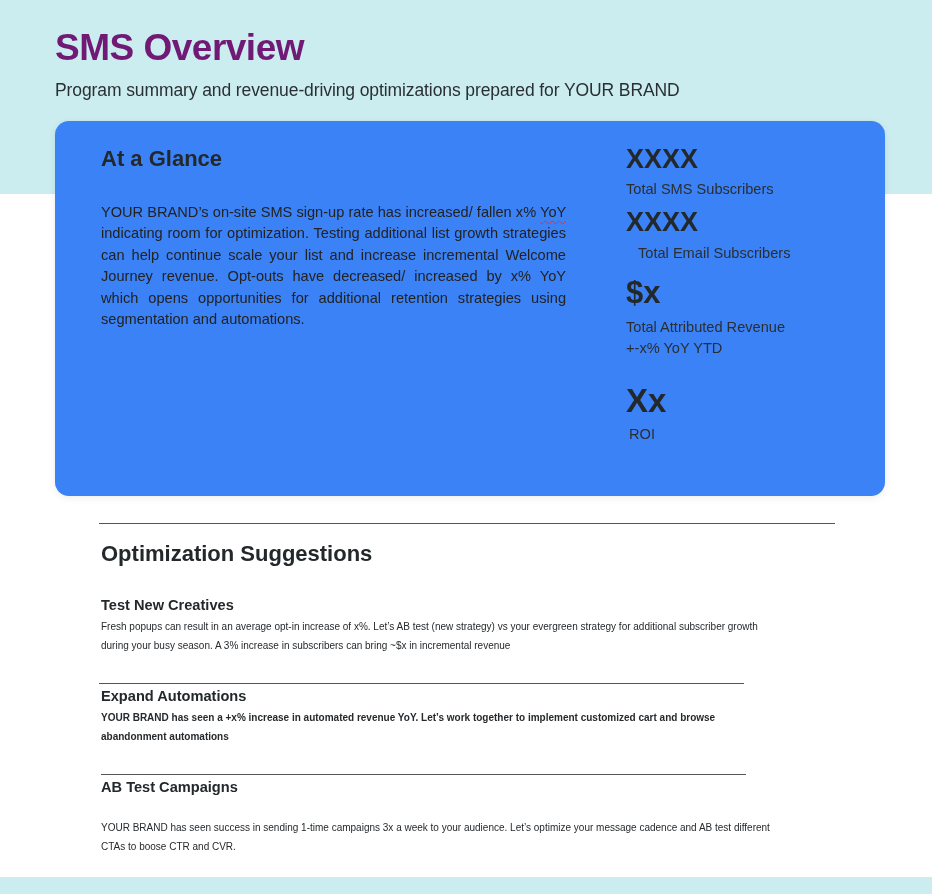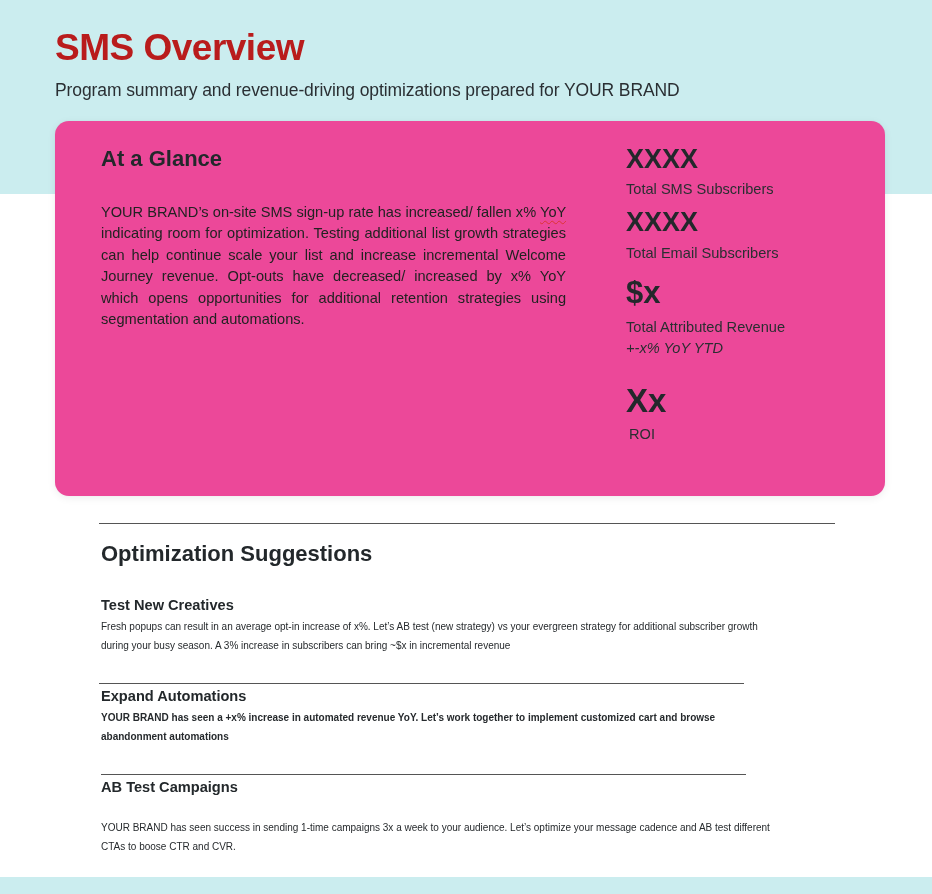--- a/index.html
+++ b/index.html
@@ -14,29 +14,29 @@
       position: absolute; left: 0; top: 0; width: 932px; height: 194px;
       background: #cbedef;
     }
     .band-bottom {
       position: absolute; left: 0; top: 877px; width: 932px; height: 17px;
       background: #cbedef;
     }
     .page-title {
       position: absolute; left: 55px; top: 26px;
       font-size: 37px; font-weight: 700; letter-spacing: -0.5px;
-      color: #b91c1c; line-height: 44px;
+      color: #701a75; line-height: 44px;
     }
     .page-subtitle {
       position: absolute; left: 55px; top: 79px;
       font-size: 17.5px; color: #2a2f33; line-height: 22px; letter-spacing: -0.1px;
     }
     .card {
       position: absolute; left: 55px; top: 121px; width: 830px; height: 375px;
-      background: #ec4899; border-radius: 14px;
+      background: #3b82f6; border-radius: 14px;
       box-shadow: 0 2px 8px rgba(0,0,0,0.07), 0 0 2px rgba(0,0,0,0.04);
     }
     .glance-title {
       position: absolute; left: 46px; top: 24px;
       font-size: 22px; font-weight: 700; color: #23282b; line-height: 28px;
     }
     .glance-body {
       position: absolute; left: 46px; top: 81px; width: 465px;
       font-size: 14.6px; line-height: 21.4px; color: #222;
       text-align: justify;
@@ -85,25 +85,25 @@
   <h2 class="glance-title">At a Glance</h2>
   <div class="glance-body">
     <p><span>YOUR BRAND’s on-site SMS sign-up rate has increased/ fallen x% </span><span class="squiggle">YoY</span><span> indicating room for optimization. Testing additional list growth strategies can help continue scale your list and increase incremental Welcome Journey revenue. Opt-outs have decreased/ increased by x% YoY which opens opportunities for additional retention strategies using segmentation and automations.</span></p>
   </div>
 
   <div class="stats">
     <div class="stat-value" style="top:22px;font-size:27px;line-height:32px;">XXXX</div>
     <div class="stat-label" style="top:58px;">Total SMS Subscribers</div>
 
     <div class="stat-value" style="top:85px;font-size:27px;line-height:32px;">XXXX</div>
-    <div class="stat-label" style="top:122px;">Total Email Subscribers</div>
+    <div class="stat-label" style="top:122px;margin-left:12px;">Total Email Subscribers</div>
 
     <div class="stat-value" style="top:154px;font-size:31px;line-height:36px;">$x</div>
     <div class="stat-label" style="top:196px;">Total Attributed Revenue</div>
-    <div class="stat-label" style="top:217px;font-style:italic;">+-x% YoY YTD</div>
+    <div class="stat-label" style="top:217px;">+-x% YoY YTD</div>
 
     <div class="stat-value" style="top:261px;font-size:33px;line-height:38px;">Xx</div>
     <div class="stat-label" style="top:303px;left:3px;">ROI</div>
   </div>
 </section>
 
 <div class="divider" style="left:99px;top:523px;width:736px;"></div>
 
 <h2 class="opt-title">Optimization Suggestions</h2>
 

